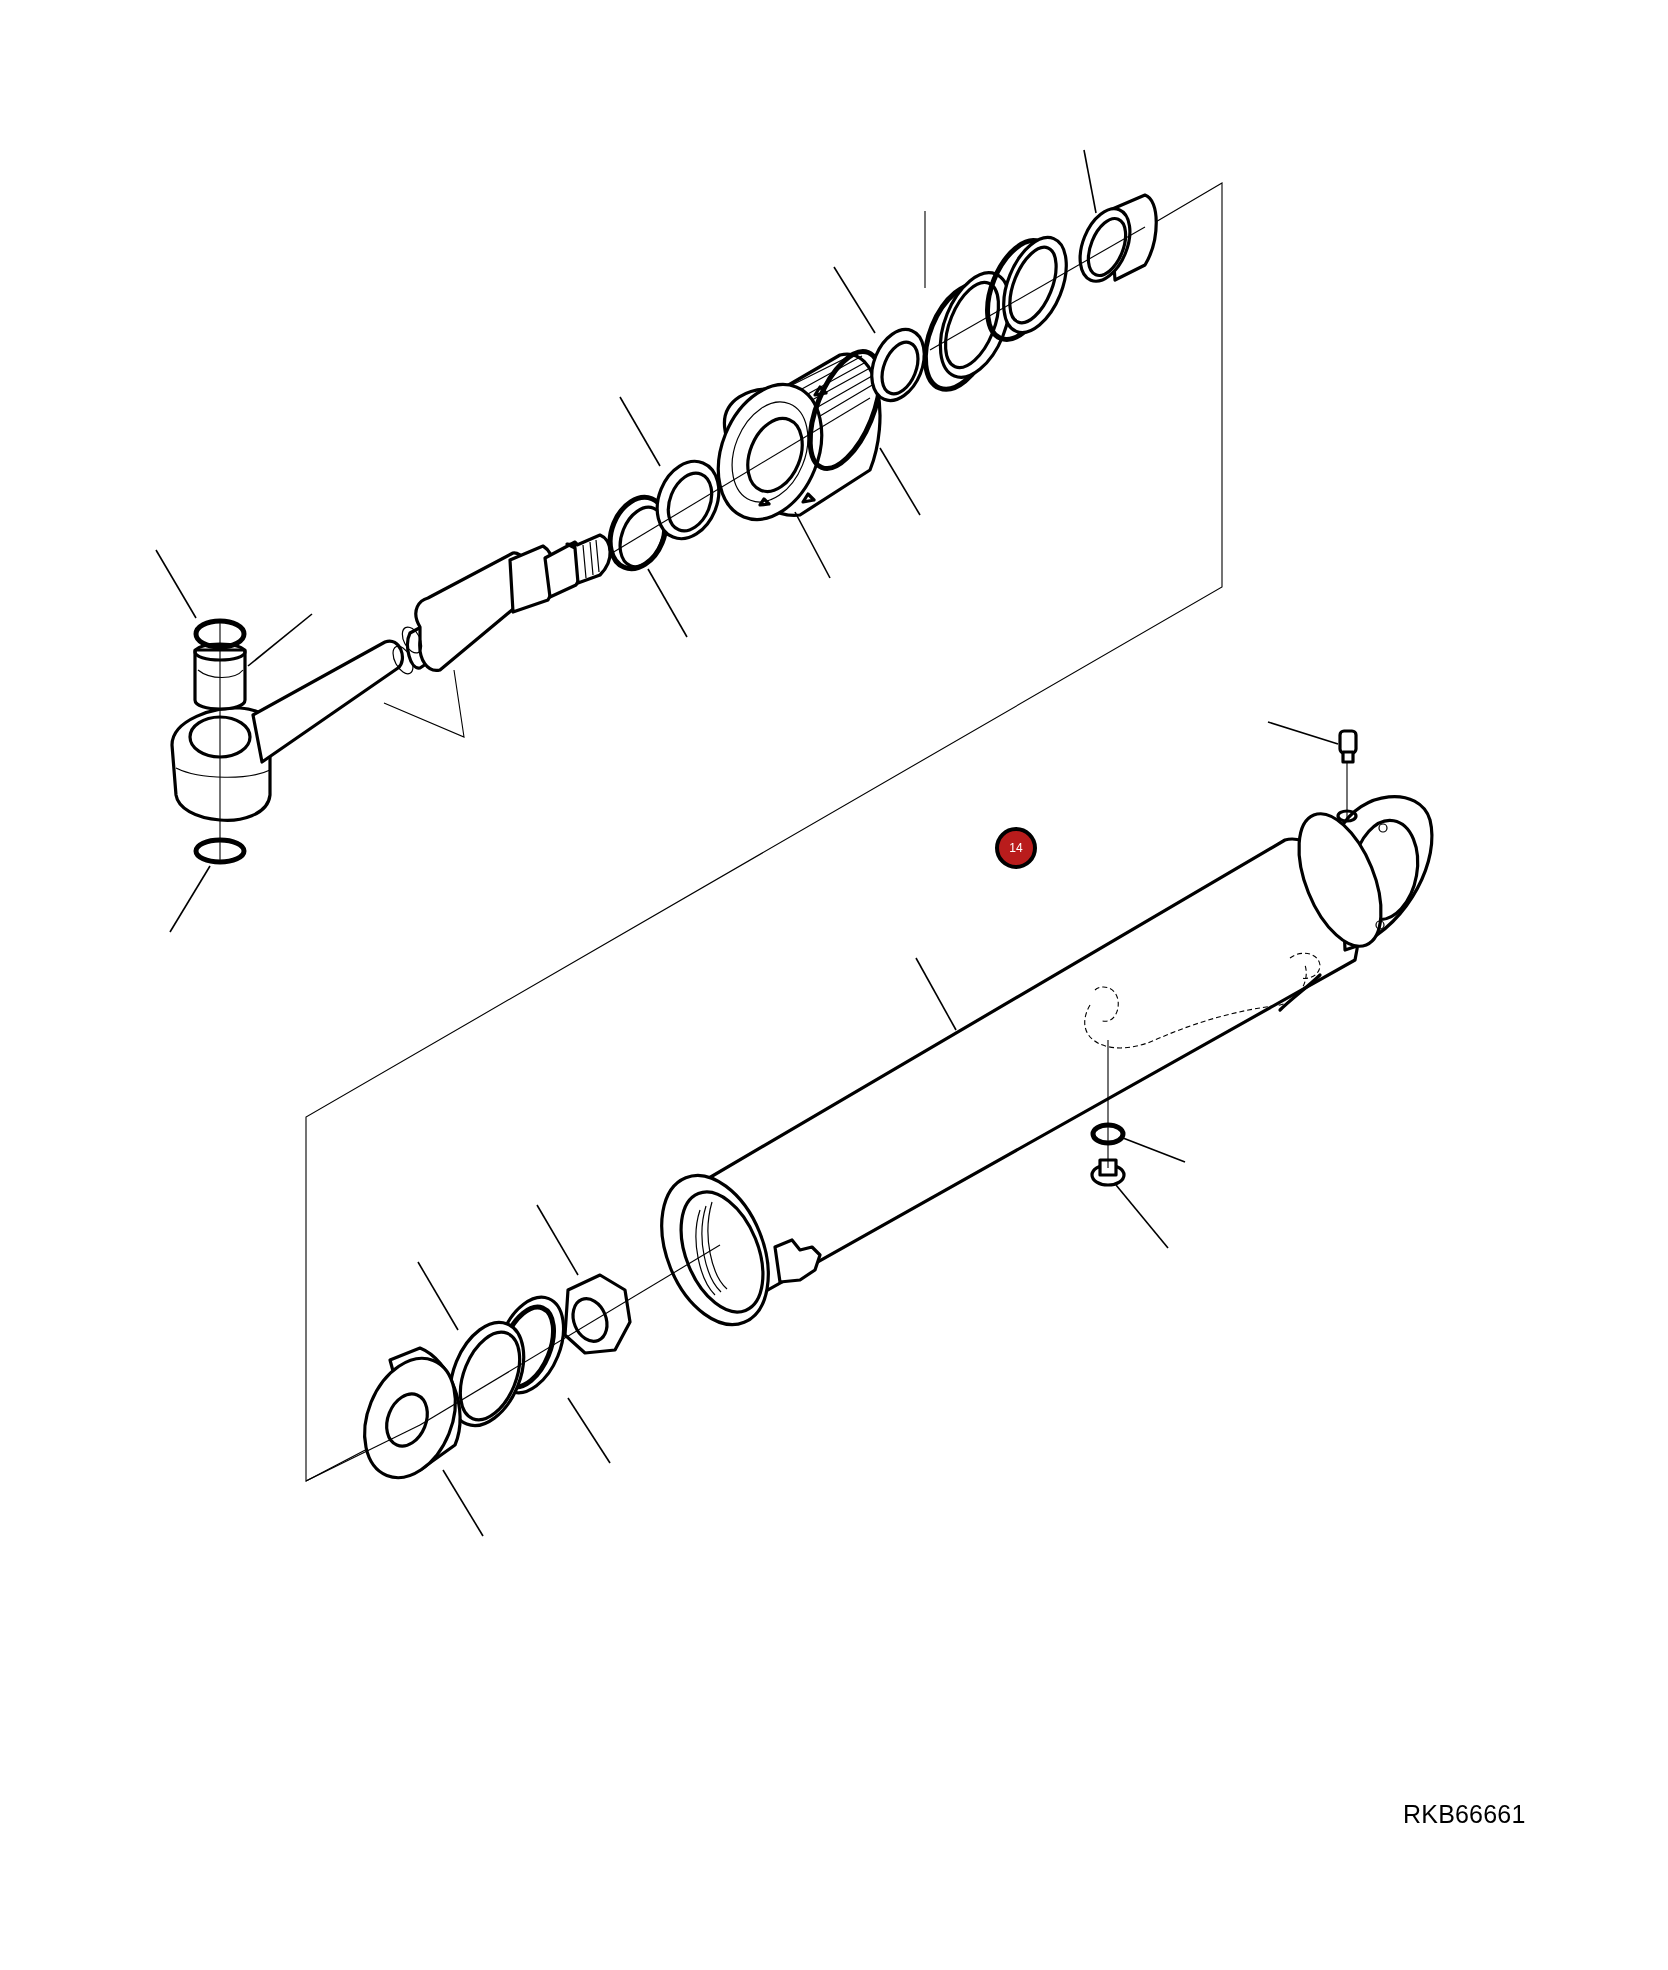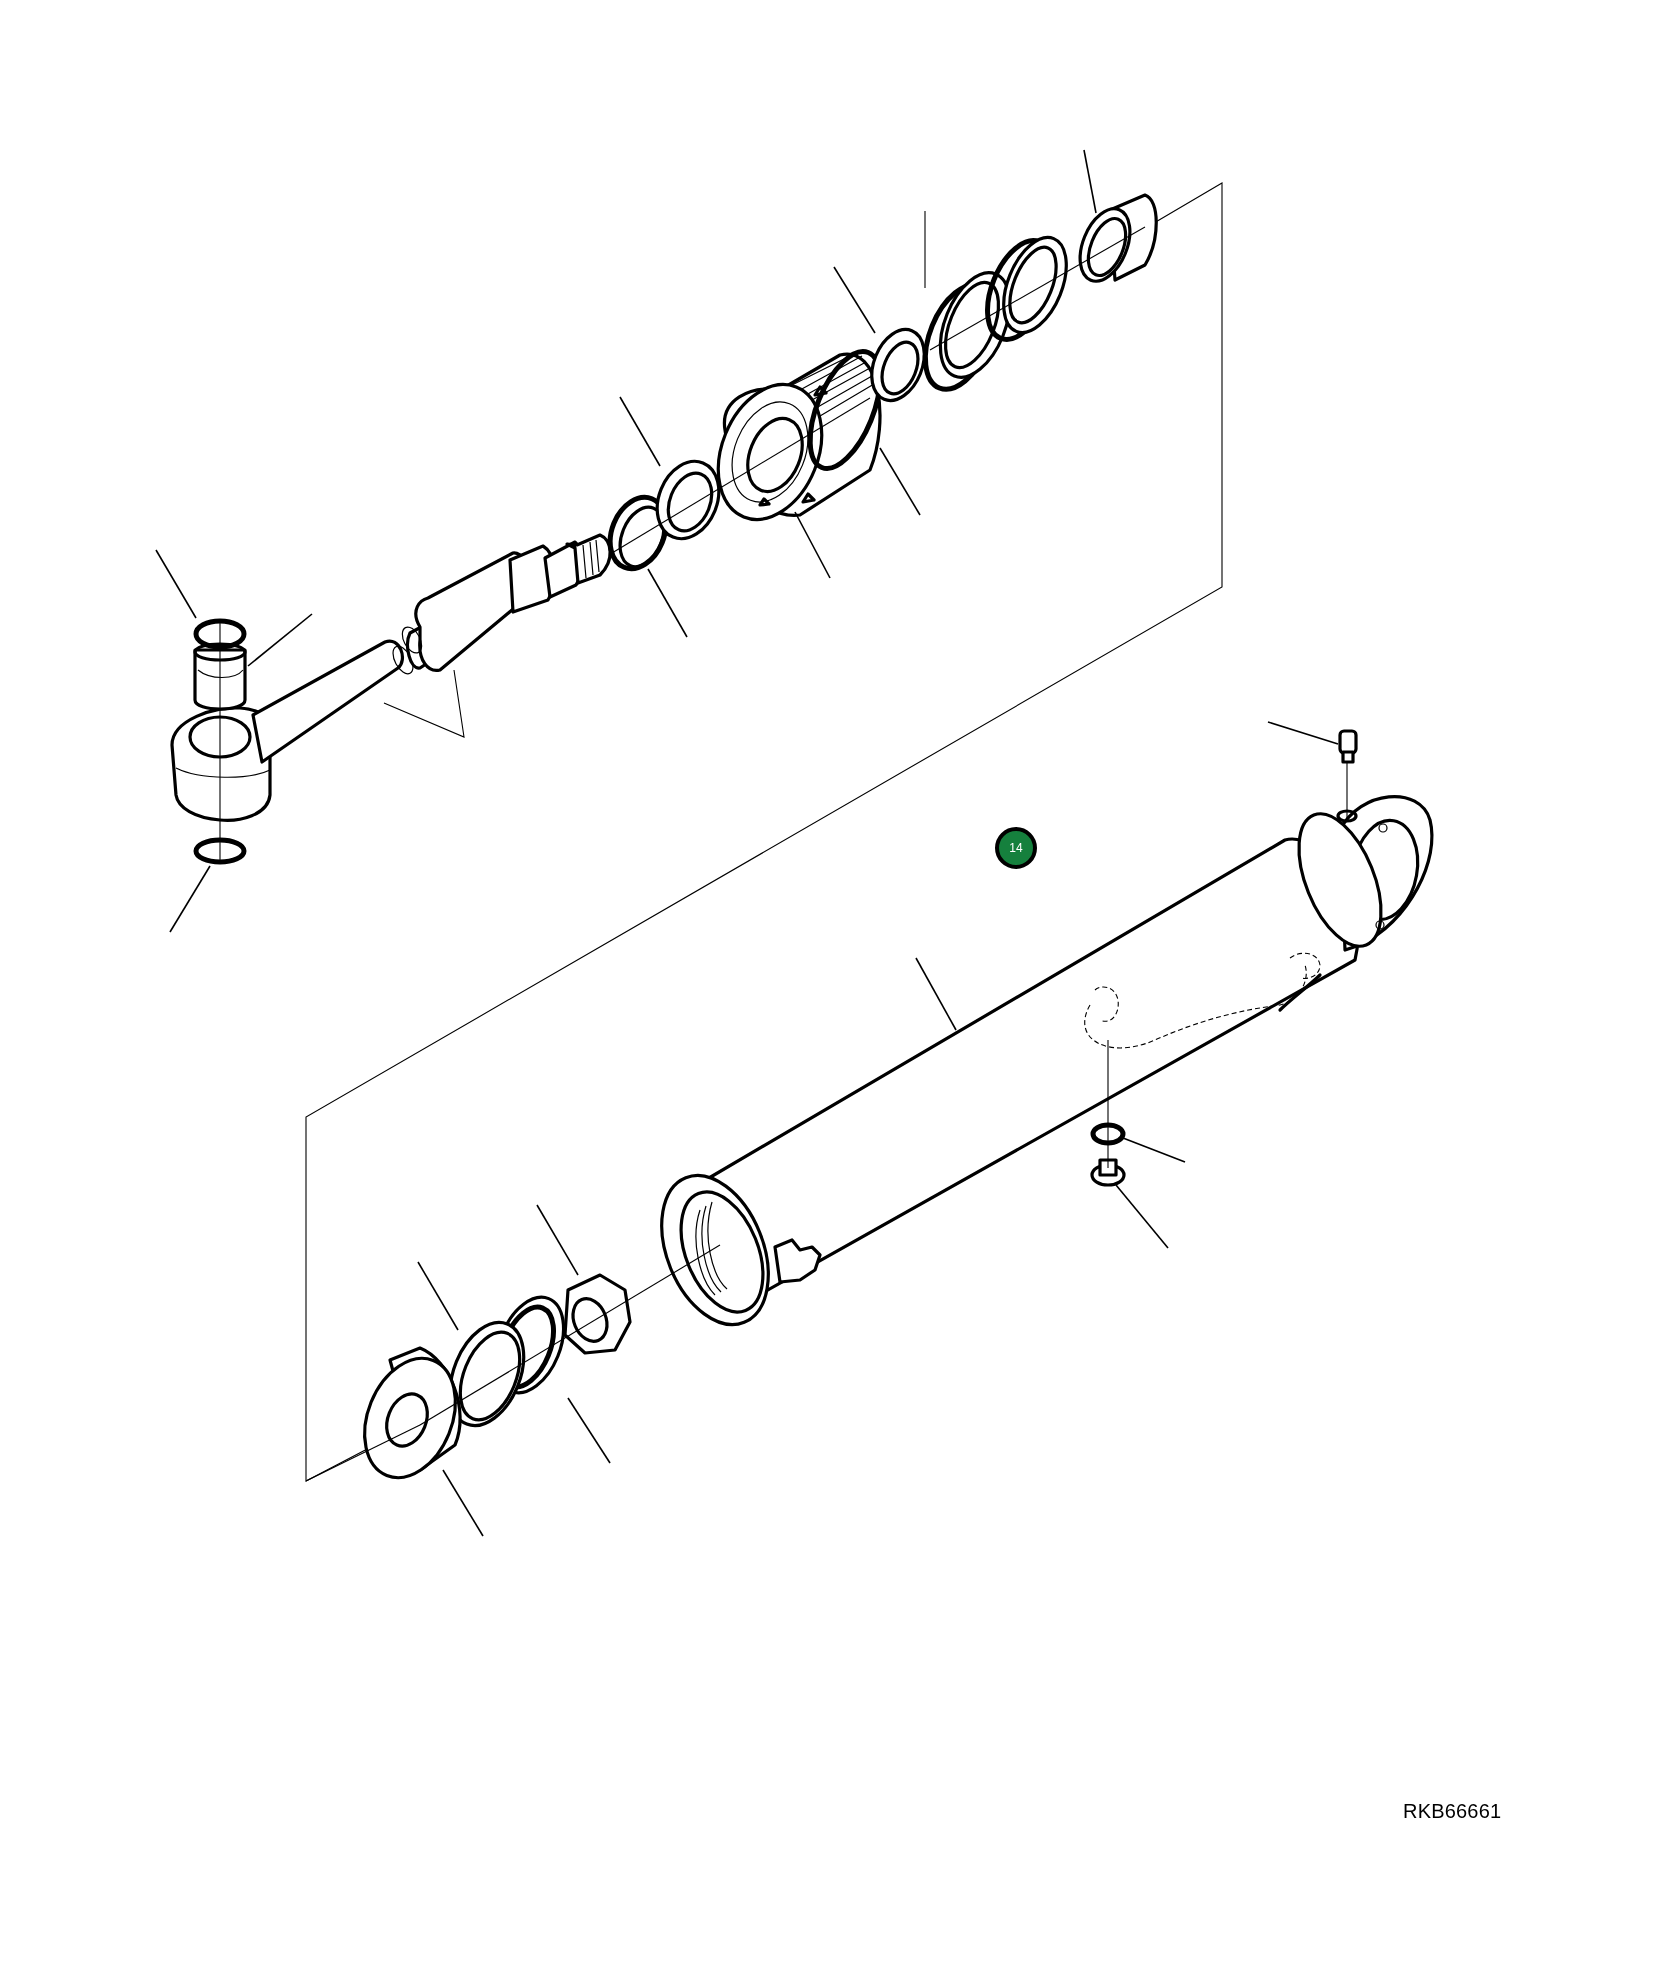--- a/index.html
+++ b/index.html
@@ -6,21 +6,21 @@
   body { width: 1668px; height: 1970px; position: relative; overflow: hidden; font-family: "Liberation Sans", sans-serif; }
   #diagram { position: absolute; left: 0; top: 0; width: 1668px; height: 1970px; }
   .thick { stroke: #000; stroke-width: 3.2; fill: #fff; stroke-linecap: round; stroke-linejoin: round; }
   .thicknf { stroke: #000; stroke-width: 3.2; fill: none; stroke-linecap: round; stroke-linejoin: round; }
   .thin { stroke: #000; stroke-width: 1.2; fill: none; }
   .leader { stroke: #000; stroke-width: 1.6; fill: none; }
   .axis { stroke: #000; stroke-width: 1.1; fill: none; }
   .dash { stroke: #000; stroke-width: 1.1; fill: none; stroke-dasharray: 5 3; }
   .ring { stroke: #000; stroke-width: 5; fill: none; }
   .callout-badge { position: absolute; width: 34px; height: 34px; border-radius: 50%; border: 4px solid #000; display: flex; align-items: center; justify-content: center; font-size: 12px; color: #fff; cursor: pointer; }
-  .drawing-code { position: absolute; font-size: 20px; color: #000; letter-spacing: 0.2px; }
+  .drawing-code { position: absolute; font-size: 25px; color: #000; letter-spacing: 0.2px; }
 </style>
 </head>
 <body>
 
 <svg id="diagram" viewBox="0 0 1668 1970" xmlns="http://www.w3.org/2000/svg">
 
   <g>
     <polyline class="axis" points="1137,233 1222,183 1222,587 306,1117 306,1481 480,1390"></polyline>
   </g>
 
@@ -178,17 +178,17 @@
   <g>
     <path class="thick" d="M390,1360 L420,1348 C450,1360 470,1410 455,1445 L420,1470 Z"></path>
     <ellipse class="thick" cx="410" cy="1418" rx="42" ry="62" transform="rotate(22 410 1418)"></ellipse>
     <ellipse class="thicknf" cx="407" cy="1420" rx="19" ry="27" transform="rotate(22 407 1420)"></ellipse>
     <line class="leader" x1="443" y1="1470" x2="483" y2="1536"></line>
   </g>
   <line class="axis" x1="306" y1="1481" x2="420" y2="1425"></line>
   <line class="axis" x1="420" y1="1425" x2="720" y2="1245"></line>
 </svg>
 
-<div class="callout-badge" style="left:995px; top:827px; background:#15803d;justify-content:center;">
+<div class="callout-badge" style="left:995px; top:827px; background:#b91c1c;justify-content:center;">
   <span>14</span>
 </div>
 
 <div class="drawing-code" style="left:1403px; top:1800px;">RKB66661</div>
 
 </body></html>

